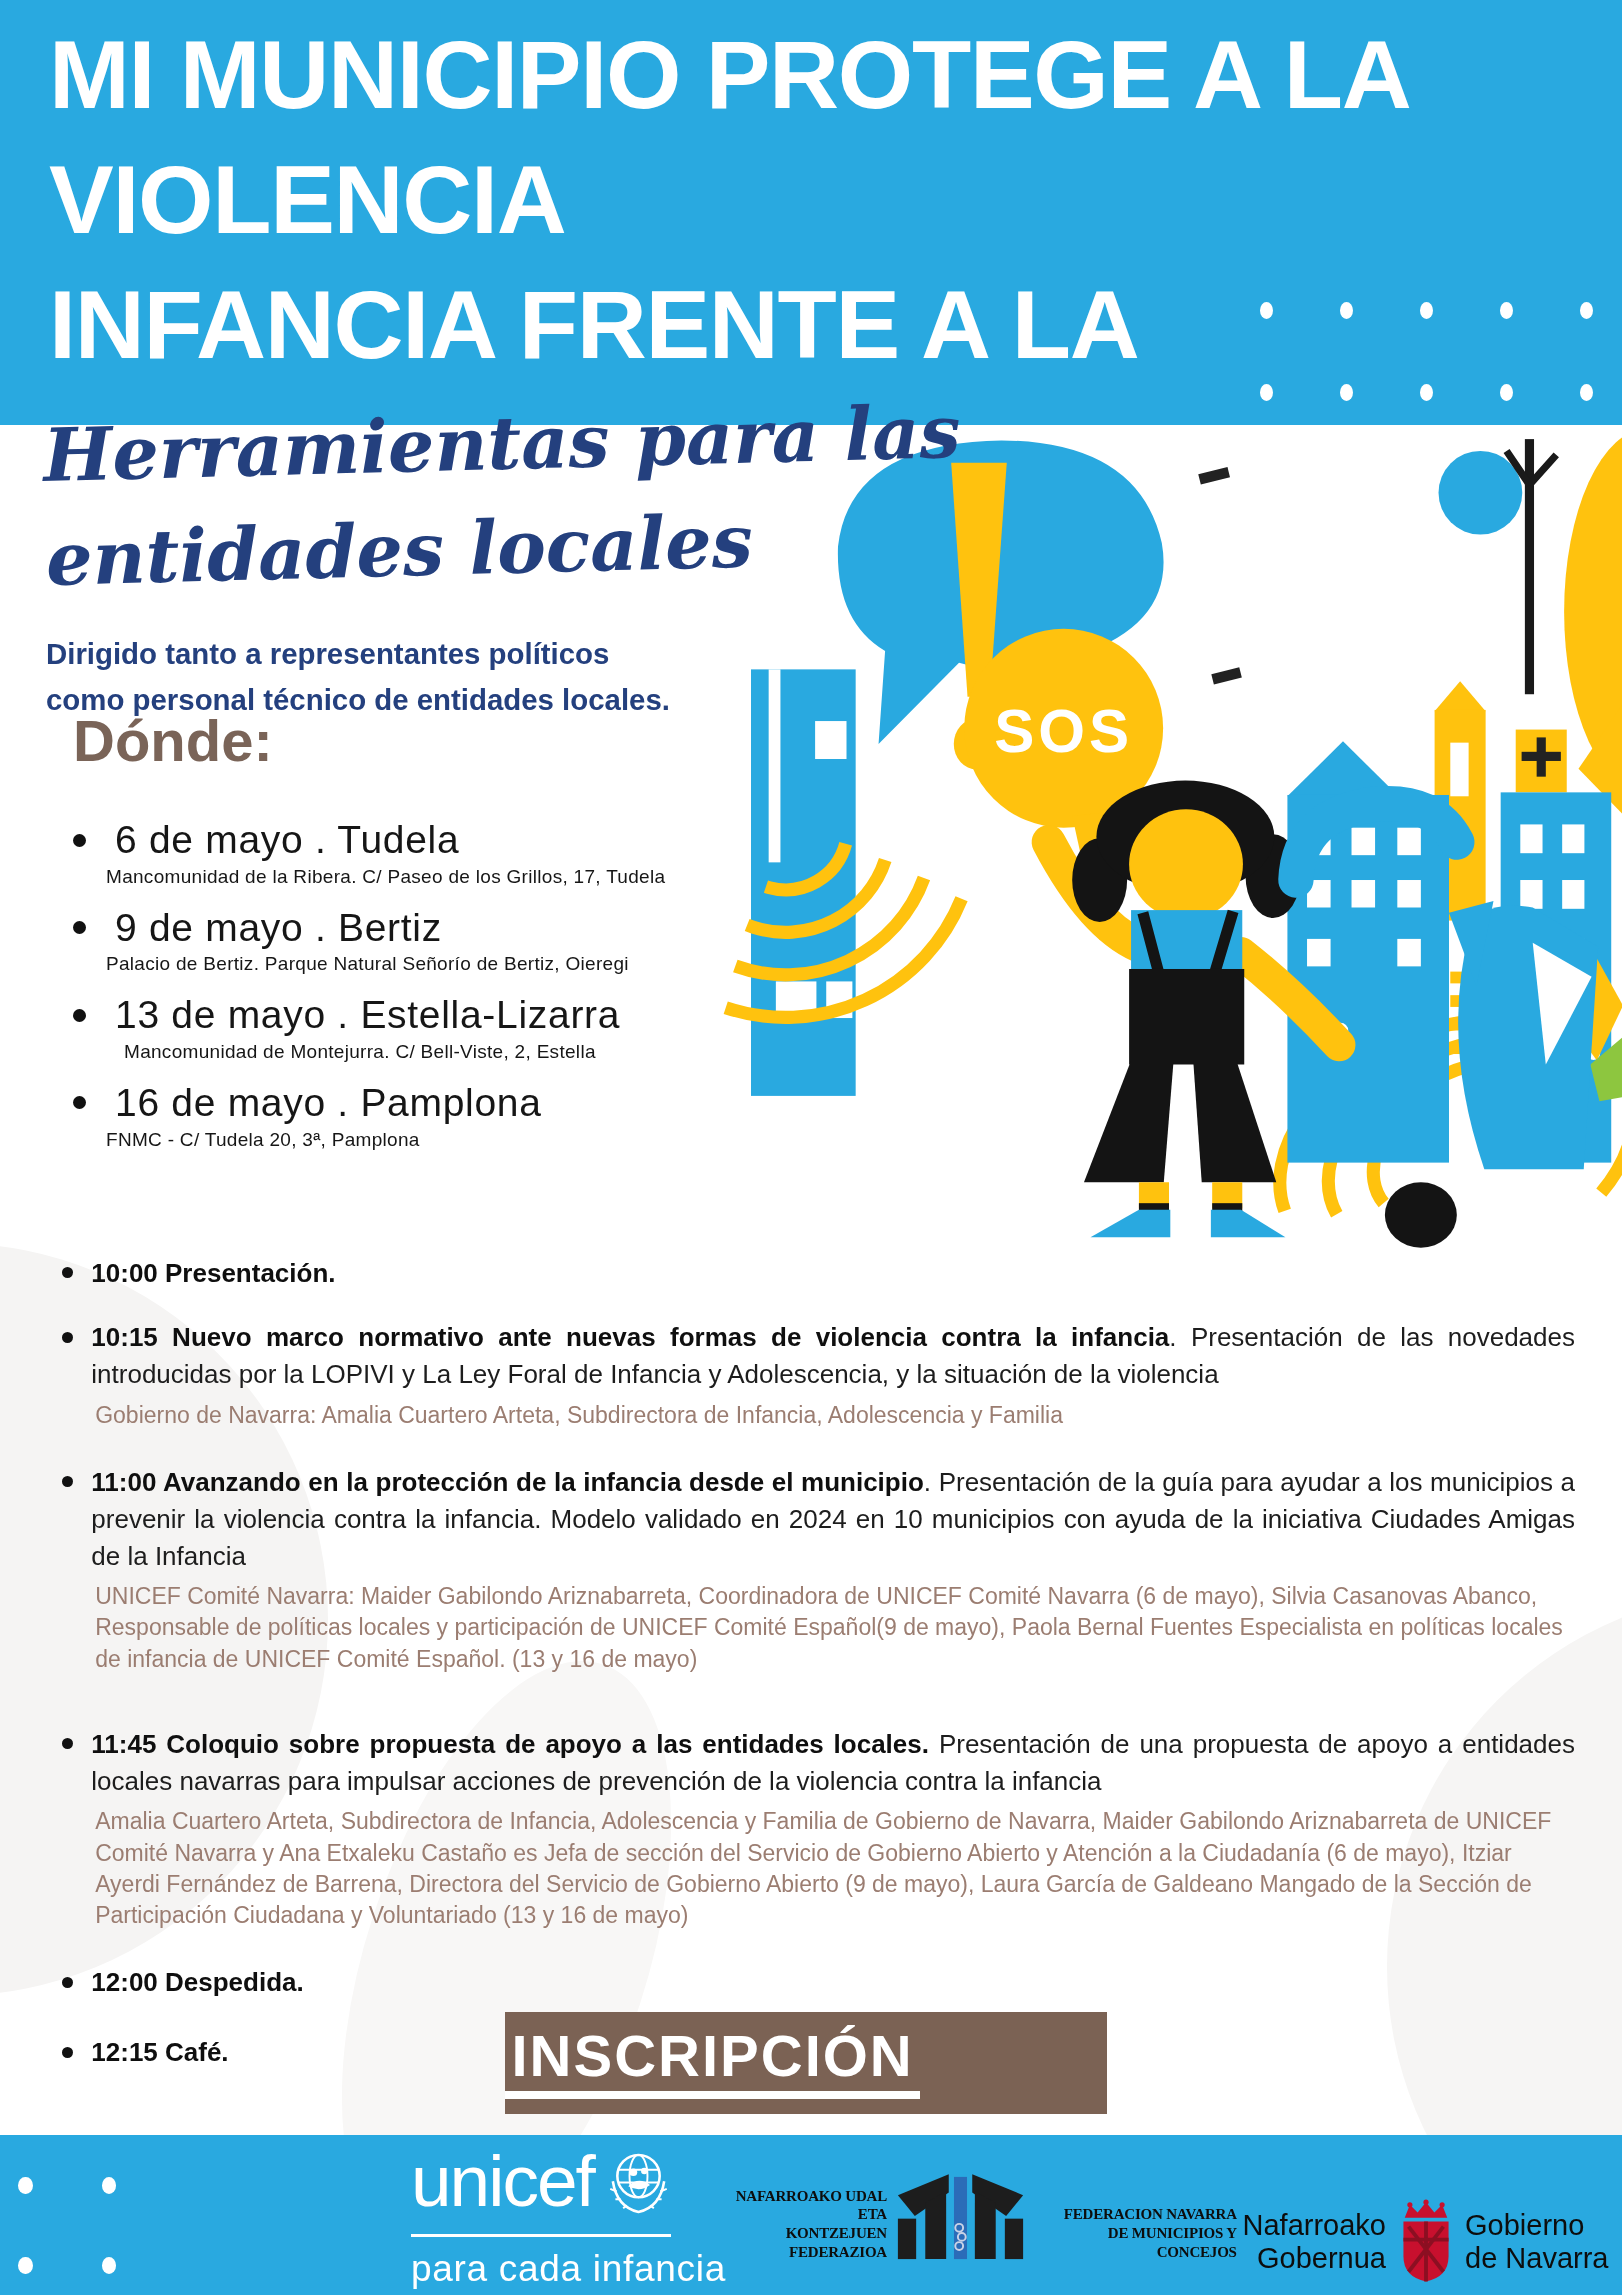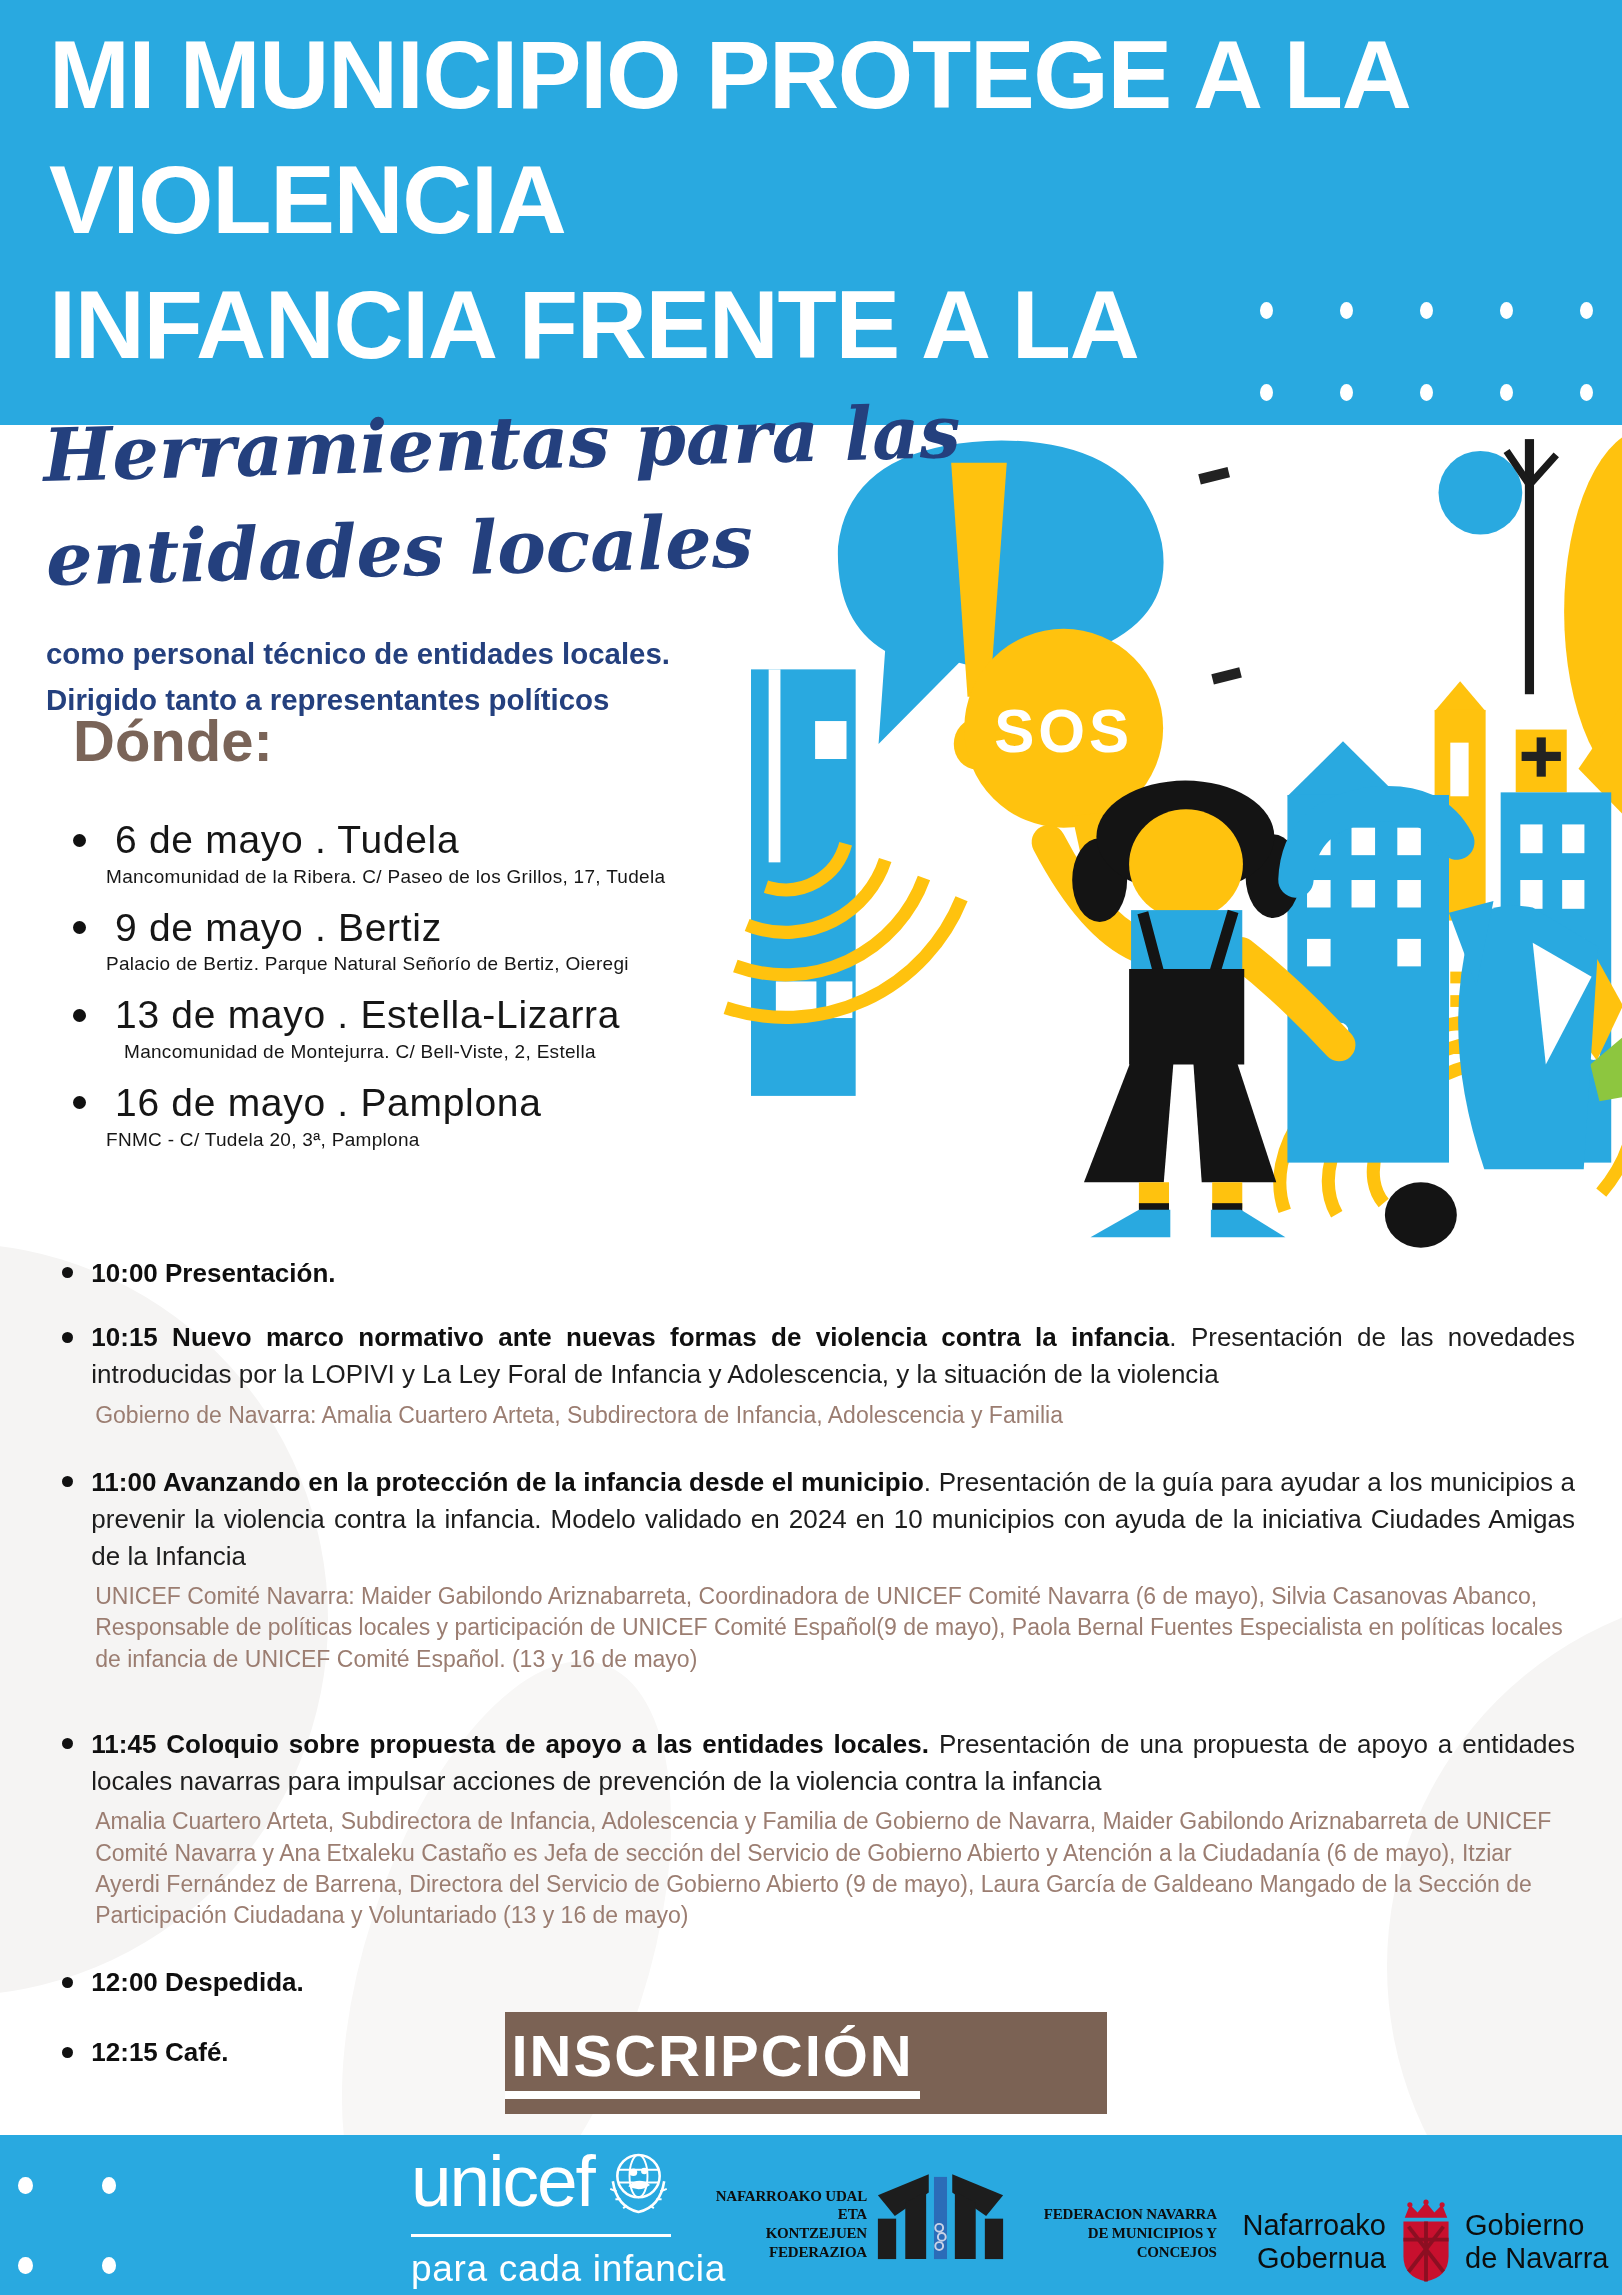--- a/index.html
+++ b/index.html
@@ -61,21 +61,21 @@
   
   .footer{position:absolute;left:0;top:2135px;width:1623px;height:160px;background:#29A9E0;z-index:2;}
   .footer-dots{position:absolute;left:18.3px;top:42px;display:grid;
                grid-template-columns:repeat(2,14.4px);column-gap:69px;row-gap:63px;}
   .fdot{width:14.4px;height:17px;background:#ffffff;border-radius:50%;}
   .unicef{position:absolute;left:411px;top:9.2px;}
   .unicef-row{display:flex;align-items:flex-start;gap:6px;}
   .unicef-word{font-size:73px;font-weight:400;color:#ffffff;letter-spacing:-2px;line-height:1.02;}
   .unicef-line{width:260px;height:3.3px;background:#ffffff;margin-top:13px;}
   .unicef-tag{font-size:37px;font-weight:300;color:#ffffff;margin-top:10.5px;letter-spacing:0.7px;text-align:right;}
-  .fnmc{position:absolute;left:692px;top:38px;display:flex;align-items:flex-end;gap:3.9px;}
+  .fnmc{position:absolute;left:712px;top:38px;display:flex;align-items:flex-end;gap:3.9px;}
   .fnmc-txt{font-family:"Liberation Serif",serif;font-size:15px;font-weight:700;color:#0d0d0d;
             line-height:1.25;letter-spacing:-0.2px;padding-bottom:1.3px;}
   .fnmc-eu{width:175px;text-align:right;}
   .fnmc-es{width:203px;text-align:right;}
   .gob{position:absolute;left:1229px;top:64px;display:flex;align-items:center;gap:10.5px;}
   .gob-txt{font-size:29px;color:#0d0d0d;line-height:1.12;font-weight:500;}
   .gob-eu{width:157px;text-align:right;}
   .gob-es{width:164px;text-align:left;}
 </style>
 </head>
@@ -230,22 +230,22 @@
       <div class="hdot"></div>
       <div class="hdot"></div>
     </div>
   </div>
 
   <div class="script">
     <div>Herramientas para las</div>
     <div>entidades locales</div>
   </div>
   <div class="audience">
+    <div>Dirigido tanto a representantes políticos</div>
     <div>como personal técnico de entidades locales.</div>
-    <div>Dirigido tanto a representantes políticos</div>
   </div>
 
   <div class="donde-h">Dónde:</div>
   <div class="venues">
     <div class="venue">
       <div class="venue-title">
         <span class="vbullet"></span>
         <span>6 de mayo . Tudela</span>
       </div>
       <div class="venue-addr">Mancomunidad de la Ribera. C/ Paseo de los Grillos, 17, Tudela</div>

